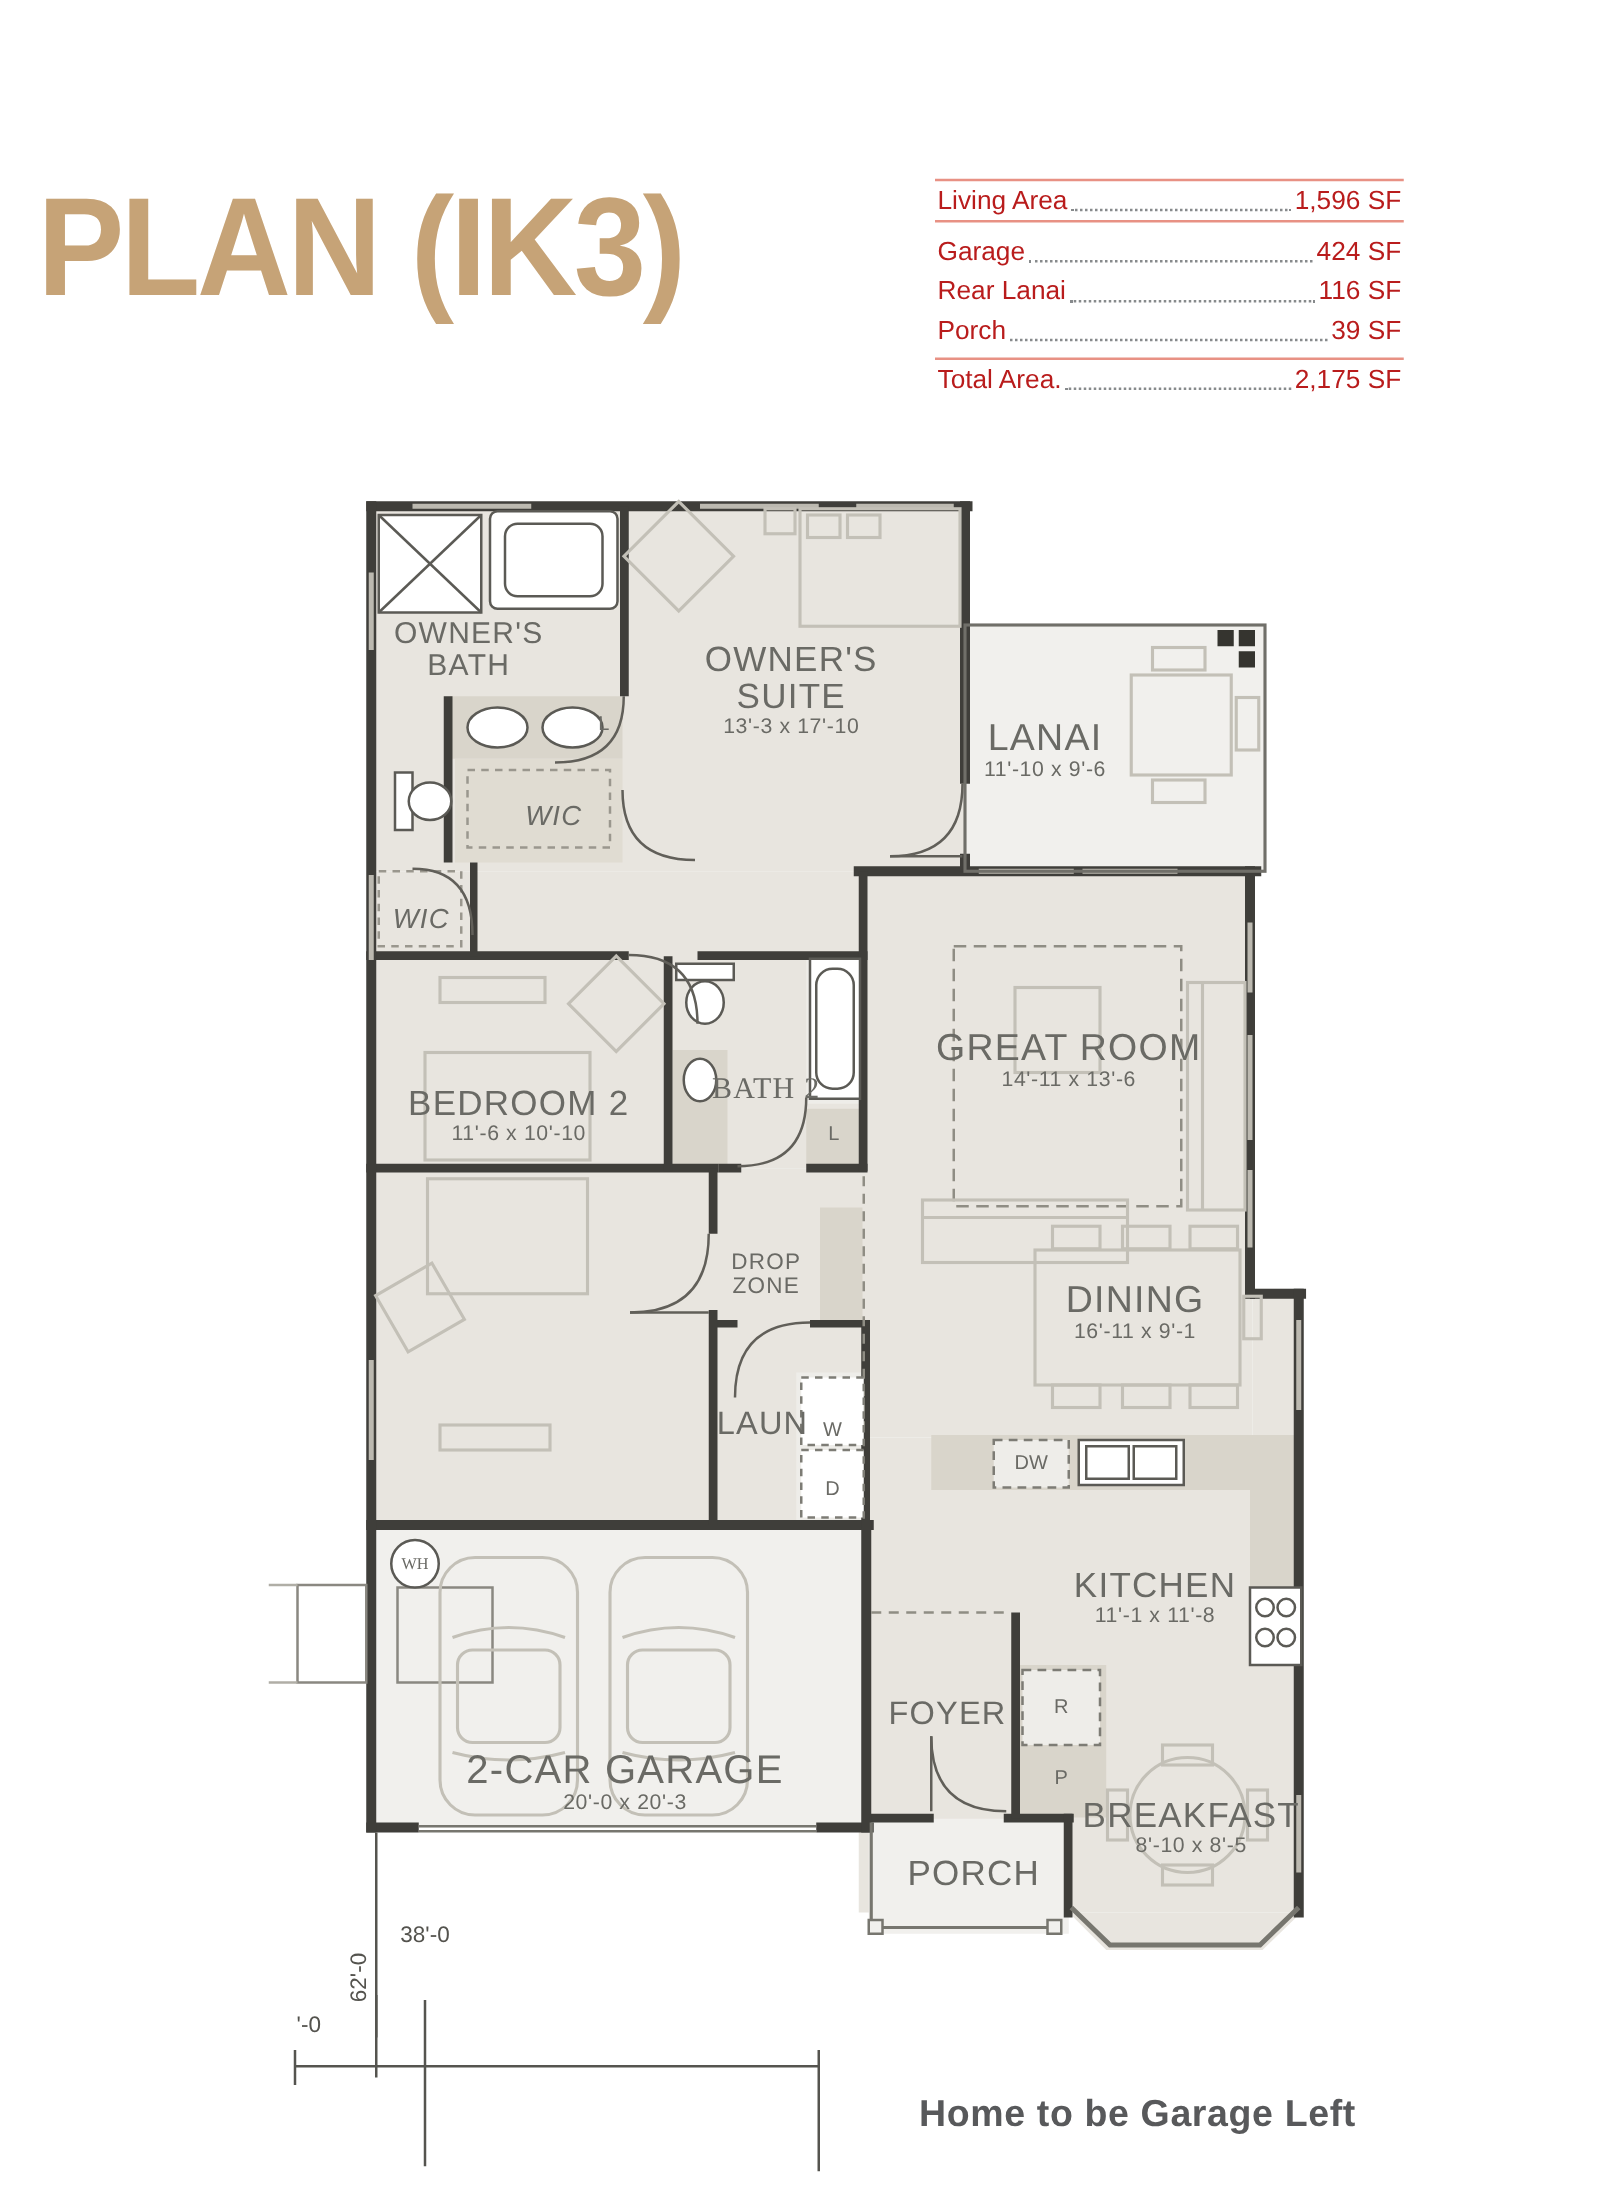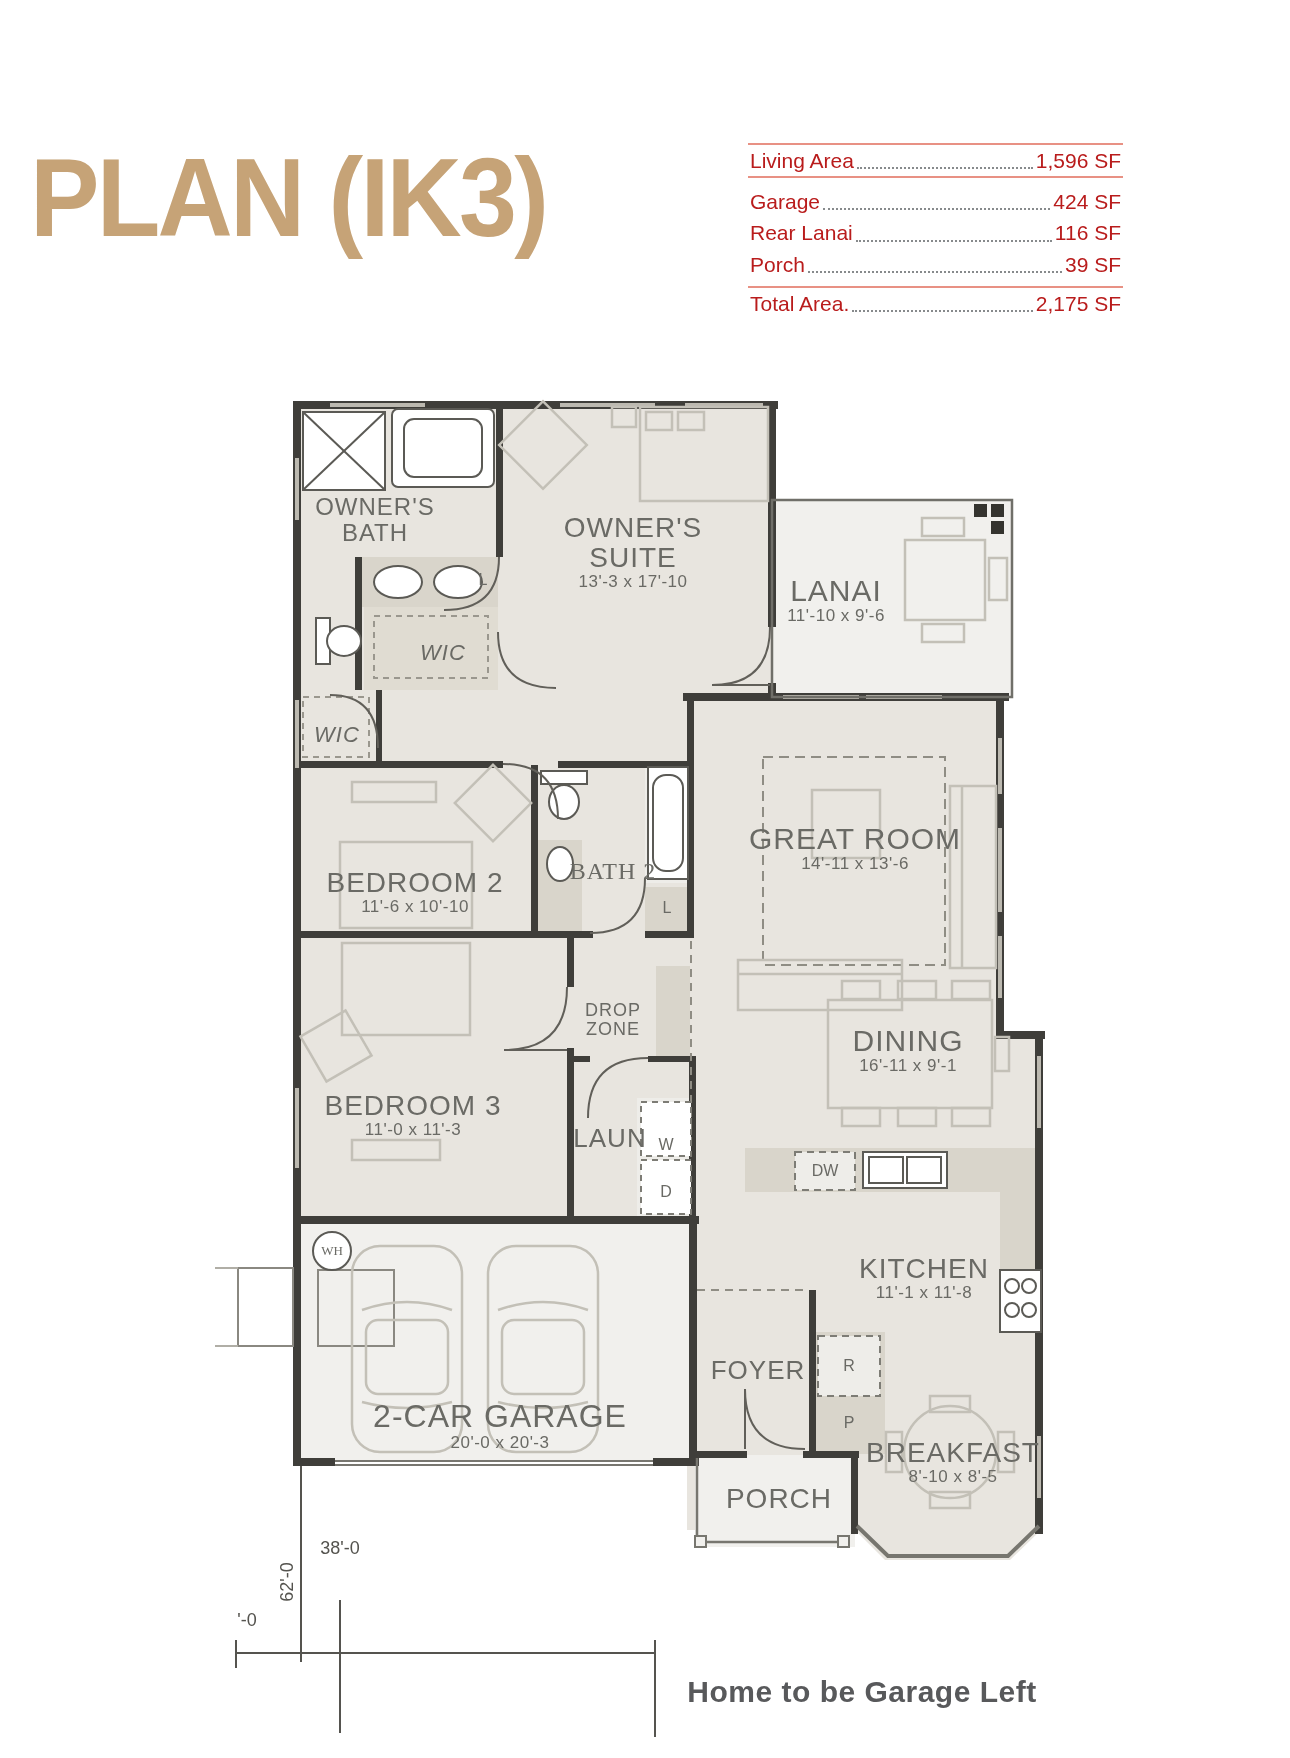--- a/index.html
+++ b/index.html
@@ -37,21 +37,21 @@
   .sz22{font-size:22px;font-style:italic;} .sz24{font-size:24px;} .sz26{font-size:26px;}
   .sz28{font-size:28px;} .sz30{font-size:30px;} .sz32{font-size:32px;}
   .dm{font-size:17px;}
   .fixture-label{position:absolute;transform:translate(-50%,-50%);
       color:#6a6a65;font-size:16px;letter-spacing:0;}
   .fixture-label.small{font-size:13px;}
   .dim-label{position:absolute;transform:translate(-50%,-50%);
       color:#54534e;font-size:18px;white-space:nowrap;}
   .dim-label.vert{transform:translate(-50%,-50%) rotate(-90deg);}
 
-  .footer-note{position:absolute;left:862px;top:1692px;transform:translate(-50%,-50%);
+  .footer-note{position:absolute;left:910px;top:1692px;transform:translate(-50%,-50%);
       font-size:30px;font-weight:600;color:#58595b;letter-spacing:0.5px;white-space:nowrap;}
 </style>
 </head>
 <body>
 
 <div class="plan-title">PLAN (IK3)</div>
 
 <div class="area-table">
   <div class="rule"></div>
   <div class="a-row">
@@ -331,24 +331,20 @@
     <span class="nm">BATH 2</span>
   </div>
   <div class="plan-label sz30" style="left:640px;top:488px;width:300px;">
     <span class="nm">GREAT ROOM</span>
     <span class="dm">14'-11 x 13'-6</span>
   </div>
   <div class="plan-label sz30" style="left:693px;top:690px;width:220px;">
     <span class="nm">DINING</span>
     <span class="dm">16'-11 x 9'-1</span>
   </div>
-  <div class="plan-label sz28" style="left:198px;top:755px;width:280px;">
-    <span class="nm">BEDROOM 3</span>
-    <span class="dm">11'-0 x 11'-3</span>
-  </div>
   <div class="plan-label" style="left:398px;top:660px;width:90px;font-size:18px;">
     <span class="nm">DROP ZONE</span>
   </div>
   <div class="plan-label sz26" style="left:395px;top:778px;width:110px;">
     <span class="nm">LAUN</span>
   </div>
   <div class="plan-label sz28" style="left:709px;top:918px;width:220px;">
     <span class="nm">KITCHEN</span>
     <span class="dm">11'-1 x 11'-8</span>
   </div>

